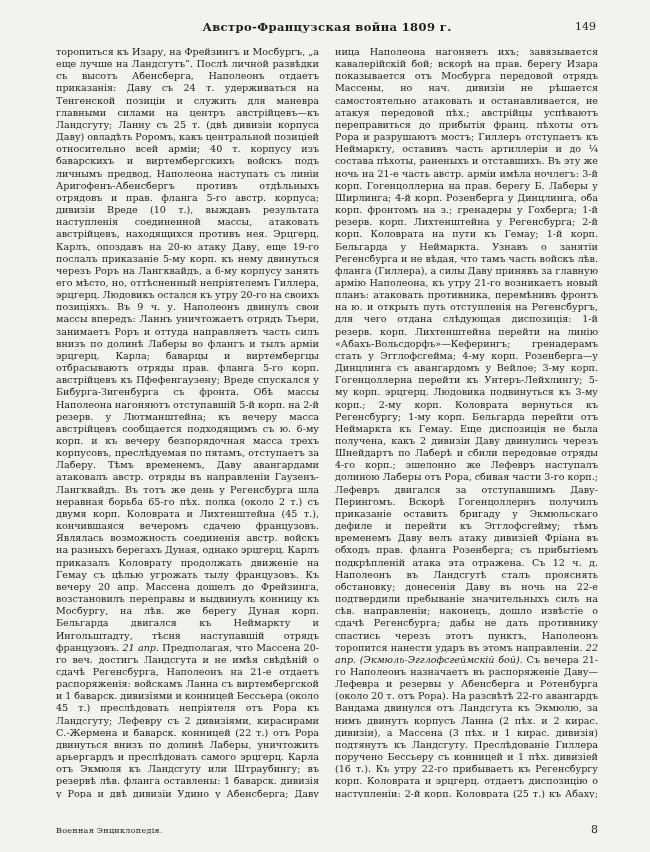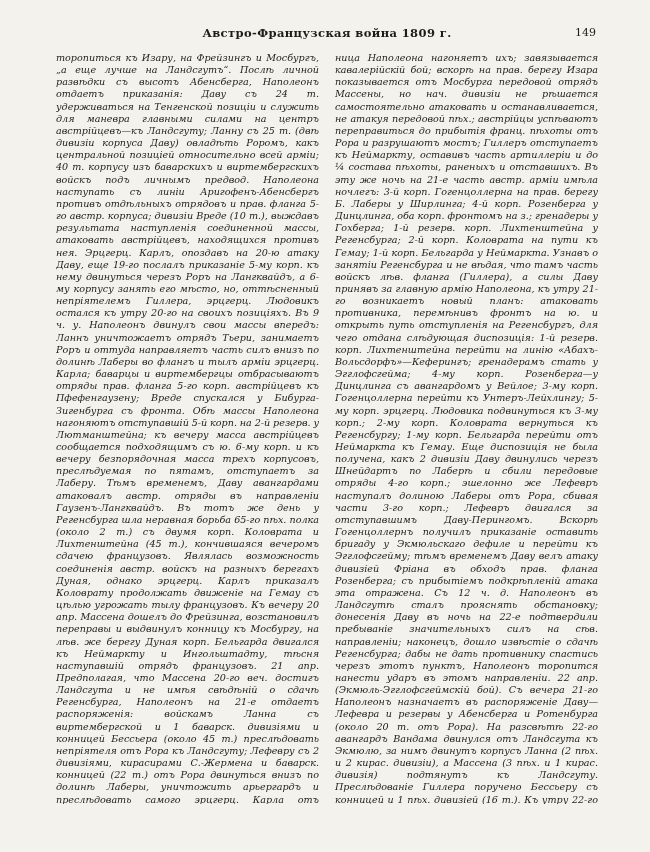--- a/index.html
+++ b/index.html
@@ -9,21 +9,21 @@
     font-family: "DejaVu Serif", "Liberation Serif", serif;
   }
   .page {
     position: relative;
     width: 650px;
     height: 852px;
     margin: 0 auto;
     background: #f4f2ec;
     color: #1e1c18;
     box-sizing: border-box;
-    padding: 26px 52px 14px 56px;
+    padding: 20px 52px 14px 56px;
     overflow: hidden;
   }
   .header {
     position: relative;
     height: 18px;
     margin-bottom: 8px;
   }
   .header .title {
     position: absolute;
     left: 0; right: 0;
@@ -46,21 +46,21 @@
   .col {
     width: 263px;
     height: 752px;
     overflow: hidden;
     font-size: 9.6px;
     line-height: 12.15px;
     text-align: justify;
     text-justify: inter-word;
     word-spacing: -0.2px;
   }
-  .col span { white-space: normal; font-style: italic; }
+  .col span { white-space: normal; }
   .it { font-style: italic; }
   .footer {
     position: absolute;
     left: 56px;
     right: 52px;
     bottom: 16px;
     display: flex;
     justify-content: space-between;
     align-items: baseline;
   }
@@ -84,14 +84,18 @@
 
   <div class="columns">
     <div class="col">
       <span>торопиться къ Изару, на Фрейзингъ и Мосбургъ, „а еще лучше на Ландсгутъ“. Послѣ личной развѣдки съ высотъ Абенсберга, Наполеонъ отдаетъ приказанія: Даву съ 24 т. удерживаться на Тенгенской позиціи и служить для маневра главными силами на центръ австрійцевъ—къ Ландсгуту; Ланну съ 25 т. (двѣ дивизіи корпуса Даву) овладѣть Роромъ, какъ центральной позиціей относительно всей арміи; 40 т. корпусу изъ баварскихъ и виртембергскихъ войскъ подъ личнымъ предвод. Наполеона наступать съ линіи Аригофенъ-Абенсбергъ противъ отдѣльныхъ отрядовъ и прав. фланга 5-го австр. корпуса; дивизіи Вреде (10 т.), выждавъ результата наступленія соединенной массы, атаковать австрійцевъ, находящихся противъ нея. Эрцгерц. Карлъ, опоздавъ на 20-ю атаку Даву, еще 19-го послалъ приказаніе 5-му корп. къ нему двинуться черезъ Роръ на Лангквайдъ, а 6-му корпусу занять его мѣсто, но, оттѣсненный непріятелемъ Гиллера, эрцгерц. Людовикъ остался къ утру 20-го на своихъ позиціяхъ. Въ 9 ч. у. Наполеонъ двинулъ свои массы впередъ: Ланнъ уничтожаетъ отрядъ Тьери, занимаетъ Роръ и оттуда направляетъ часть силъ внизъ по долинѣ Лаберы во флангъ и тылъ арміи эрцгерц. Карла; баварцы и виртембергцы отбрасываютъ отряды прав. фланга 5-го корп. австрійцевъ къ Пфефенгаузену; Вреде спускался у Бибурга-Зигенбурга съ фронта. Обѣ массы Наполеона нагоняютъ отступавшій 5-й корп. на 2-й резерв. у Лютманштейна; къ вечеру масса австрійцевъ сообщается подходящимъ съ ю. 6-му корп. и къ вечеру безпорядочная масса трехъ корпусовъ, преслѣдуемая по пятамъ, отступаетъ за Лаберу. Тѣмъ временемъ, Даву авангардами атаковалъ австр. отряды въ направленіи Гаузенъ-Лангквайдъ. Въ тотъ же день у Регенсбурга шла неравная борьба 65-го пѣх. полка (около 2 т.) съ двумя корп. Коловрата и Лихтенштейна (45 т.), кончившаяся вечеромъ сдачею французовъ. Являлась возможность соединенія австр. войскъ на разныхъ берегахъ Дуная, однако эрцгерц. Карлъ приказалъ Коловрату продолжать движеніе на Гемау съ цѣлью угрожать тылу французовъ. Къ вечеру 20 апр. Массена дошелъ до Фрейзинга, возстановилъ переправы и выдвинулъ конницу къ Мосбургу, на лѣв. же берегу Дуная корп. Бельгарда двигался къ Неймаркту и Ингольштадту, тѣсня наступавшій отрядъ французовъ. </span><span class="it">21 апр.</span><span> Предполагая, что Массена 20-го веч. достигъ Ландсгута и не имѣя свѣдѣній о сдачѣ Регенсбурга, Наполеонъ на 21-е отдаетъ распоряженія: войскамъ Ланна съ виртембергской и 1 баварск. дивизіями и конницей Бессьера (около 45 т.) преслѣдовать непріятеля отъ Рора къ Ландсгуту; Лефевру съ 2 дивизіями, кирасирами С.-Жермена и баварск. конницей (22 т.) отъ Рора двинуться внизъ по долинѣ Лаберы, уничтожить арьергардъ и преслѣдовать самого эрцгерц. Карла отъ Экмюля къ Ландсгуту или Штраубингу; въ резервѣ лѣв. фланга оставлены: 1 баварск. дивизія у Рора и двѣ дивизіи Удино у Абенсберга; Даву приказано поддержать Лефевра, а затѣмъ идти къ Регенсбургу и отбросить Бельгарда и Коловрата въ Богемію. Въ ночь на 21-е войска Гиллера (5-й, 6-й и 2-й резерв. корп.) продолжали отступленіе отъ Ротенбурга и Пфефенгаузена къ Ландсгуту; встрѣчные обозы замедляли движеніе и на утро франц. кон-</span>
     </div>
     <div class="col">
       <span>ница Наполеона нагоняетъ ихъ; завязывается кавалерійскій бой; вскорѣ на прав. берегу Изара показывается отъ Мосбурга передовой отрядъ Массены, но нач. дивизіи не рѣшается самостоятельно атаковать и останавливается, не атакуя передовой пѣх.; австрійцы успѣваютъ переправиться до прибытія франц. пѣхоты отъ Рора и разрушаютъ мостъ; Гиллеръ отступаетъ къ Неймаркту, оставивъ часть артиллеріи и до ¼ состава пѣхоты, раненыхъ и отставшихъ. Въ эту же ночь на 21-е часть австр. арміи имѣла ночлегъ: 3-й корп. Гогенцоллерна на прав. берегу Б. Лаберы у Ширлинга; 4-й корп. Розенберга у Динцлинга, оба корп. фронтомъ на з.; гренадеры у Гохберга; 1-й резерв. корп. Лихтенштейна у Регенсбурга; 2-й корп. Коловрата на пути къ Гемау; 1-й корп. Бельгарда у Неймаркта. Узнавъ о занятіи Регенсбурга и не вѣдая, что тамъ часть войскъ лѣв. фланга (Гиллера), а силы Даву принявъ за главную армію Наполеона, къ утру 21-го возникаетъ новый планъ: атаковать противника, перемѣнивъ фронтъ на ю. и открыть путь отступленія на Регенсбургъ, для чего отдана слѣдующая диспозиція: 1-й резерв. корп. Лихтенштейна перейти на линію «Абахъ-Вольсдорфъ»—Кеферингъ; гренадерамъ стать у Эгглофсгейма; 4-му корп. Розенберга—у Динцлинга съ авангардомъ у Вейлое; 3-му корп. Гогенцоллерна перейти къ Унтеръ-Лейхлингу; 5-му корп. эрцгерц. Людовика подвинуться къ 3-му корп.; 2-му корп. Коловрата вернуться къ Регенсбургу; 1-му корп. Бельгарда перейти отъ Неймаркта къ Гемау. Еще диспозиція не была получена, какъ 2 дивизіи Даву двинулись черезъ Шнейдартъ по Лаберѣ и сбили передовые отряды 4-го корп.; эшелонно же Лефевръ наступалъ долиною Лаберы отъ Рора, сбивая части 3-го корп.; Лефевръ двигался за отступавшимъ Даву-Перингомъ. Вскорѣ Гогенцоллернъ получилъ приказаніе оставить бригаду у Экмюльскаго дефиле и перейти къ Эгглофсгейму; тѣмъ временемъ Даву велъ атаку дивизіей Фріана въ обходъ прав. фланга Розенберга; съ прибытіемъ подкрѣпленій атака эта отражена. Съ 12 ч. д. Наполеонъ въ Ландсгутѣ сталъ прояснять обстановку; донесенія Даву въ ночь на 22-е подтвердили пребываніе значительныхъ силъ на сѣв. направленіи; наконецъ, дошло извѣстіе о сдачѣ Регенсбурга; дабы не дать противнику спастись черезъ этотъ пунктъ, Наполеонъ торопится нанести ударъ въ этомъ направленіи. </span><span class="it">22 апр. (Экмюль-Эгглофсгеймскій бой).</span><span> Съ вечера 21-го Наполеонъ назначаетъ въ распоряженіе Даву—Лефевра и резервы у Абенсберга и Ротенбурга (около 20 т. отъ Рора). На разсвѣтѣ 22-го авангардъ Вандама двинулся отъ Ландсгута къ Экмюлю, за нимъ двинутъ корпусъ Ланна (2 пѣх. и 2 кирас. дивизіи), а Массена (3 пѣх. и 1 кирас. дивизія) подтянутъ къ Ландсгуту. Преслѣдованіе Гиллера поручено Бессьеру съ конницей и 1 пѣх. дивизіей (16 т.). Къ утру 22-го прибываетъ къ Регенсбургу корп. Коловрата и эрцгерц. отдаетъ диспозицію о наступленіи: 2-й корп. Коловрата (25 т.) къ Абаху; 1-й резерв. корпусъ Лихтенштейна черезъ Вейлое на Пейзингъ, имѣя въ резервѣ у Тальмесинга и Кеферинга; гренадеры остаются у Эгглофсгейма; 3-й корп. Гогенцоллерна черезъ Люкепайнгъ къ Динцлингу, оставивъ 6 т. отрядъ Вукасовича у Экмюля;</span>
     </div>
   </div>
 
+  <div class="footer">
+    <div class="imprint">Военная Энциклопедія.</div>
+    <div class="signature">8</div>
+  </div>
 
 </div>
 
 </body></html>

